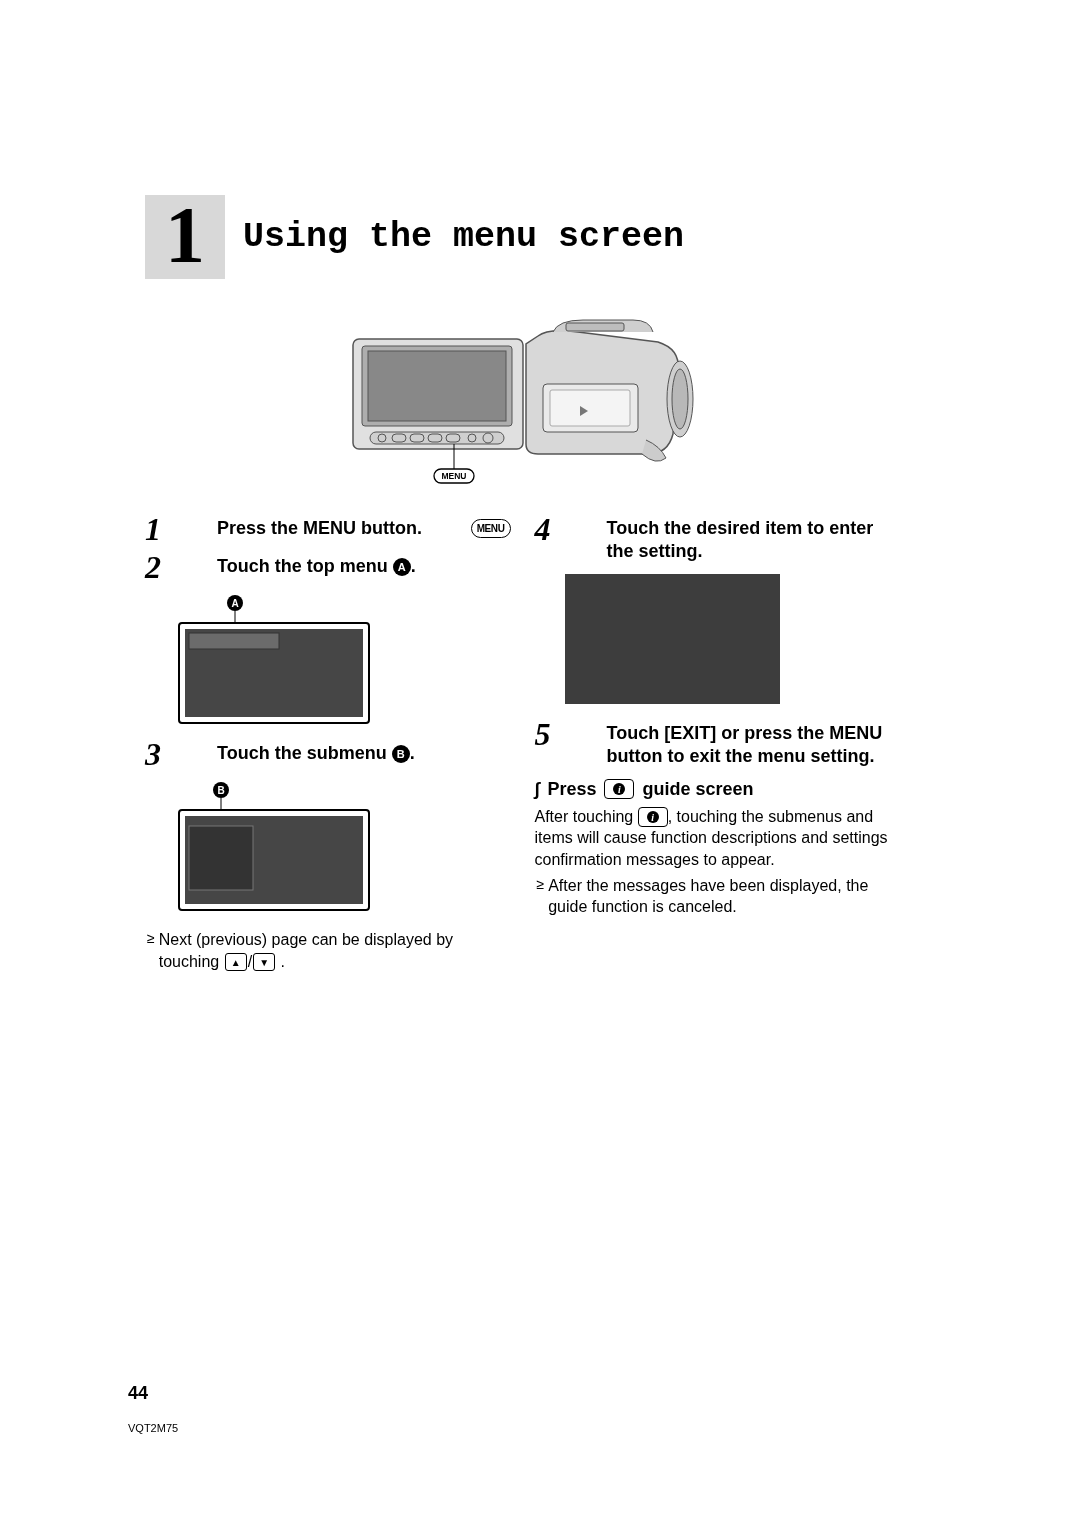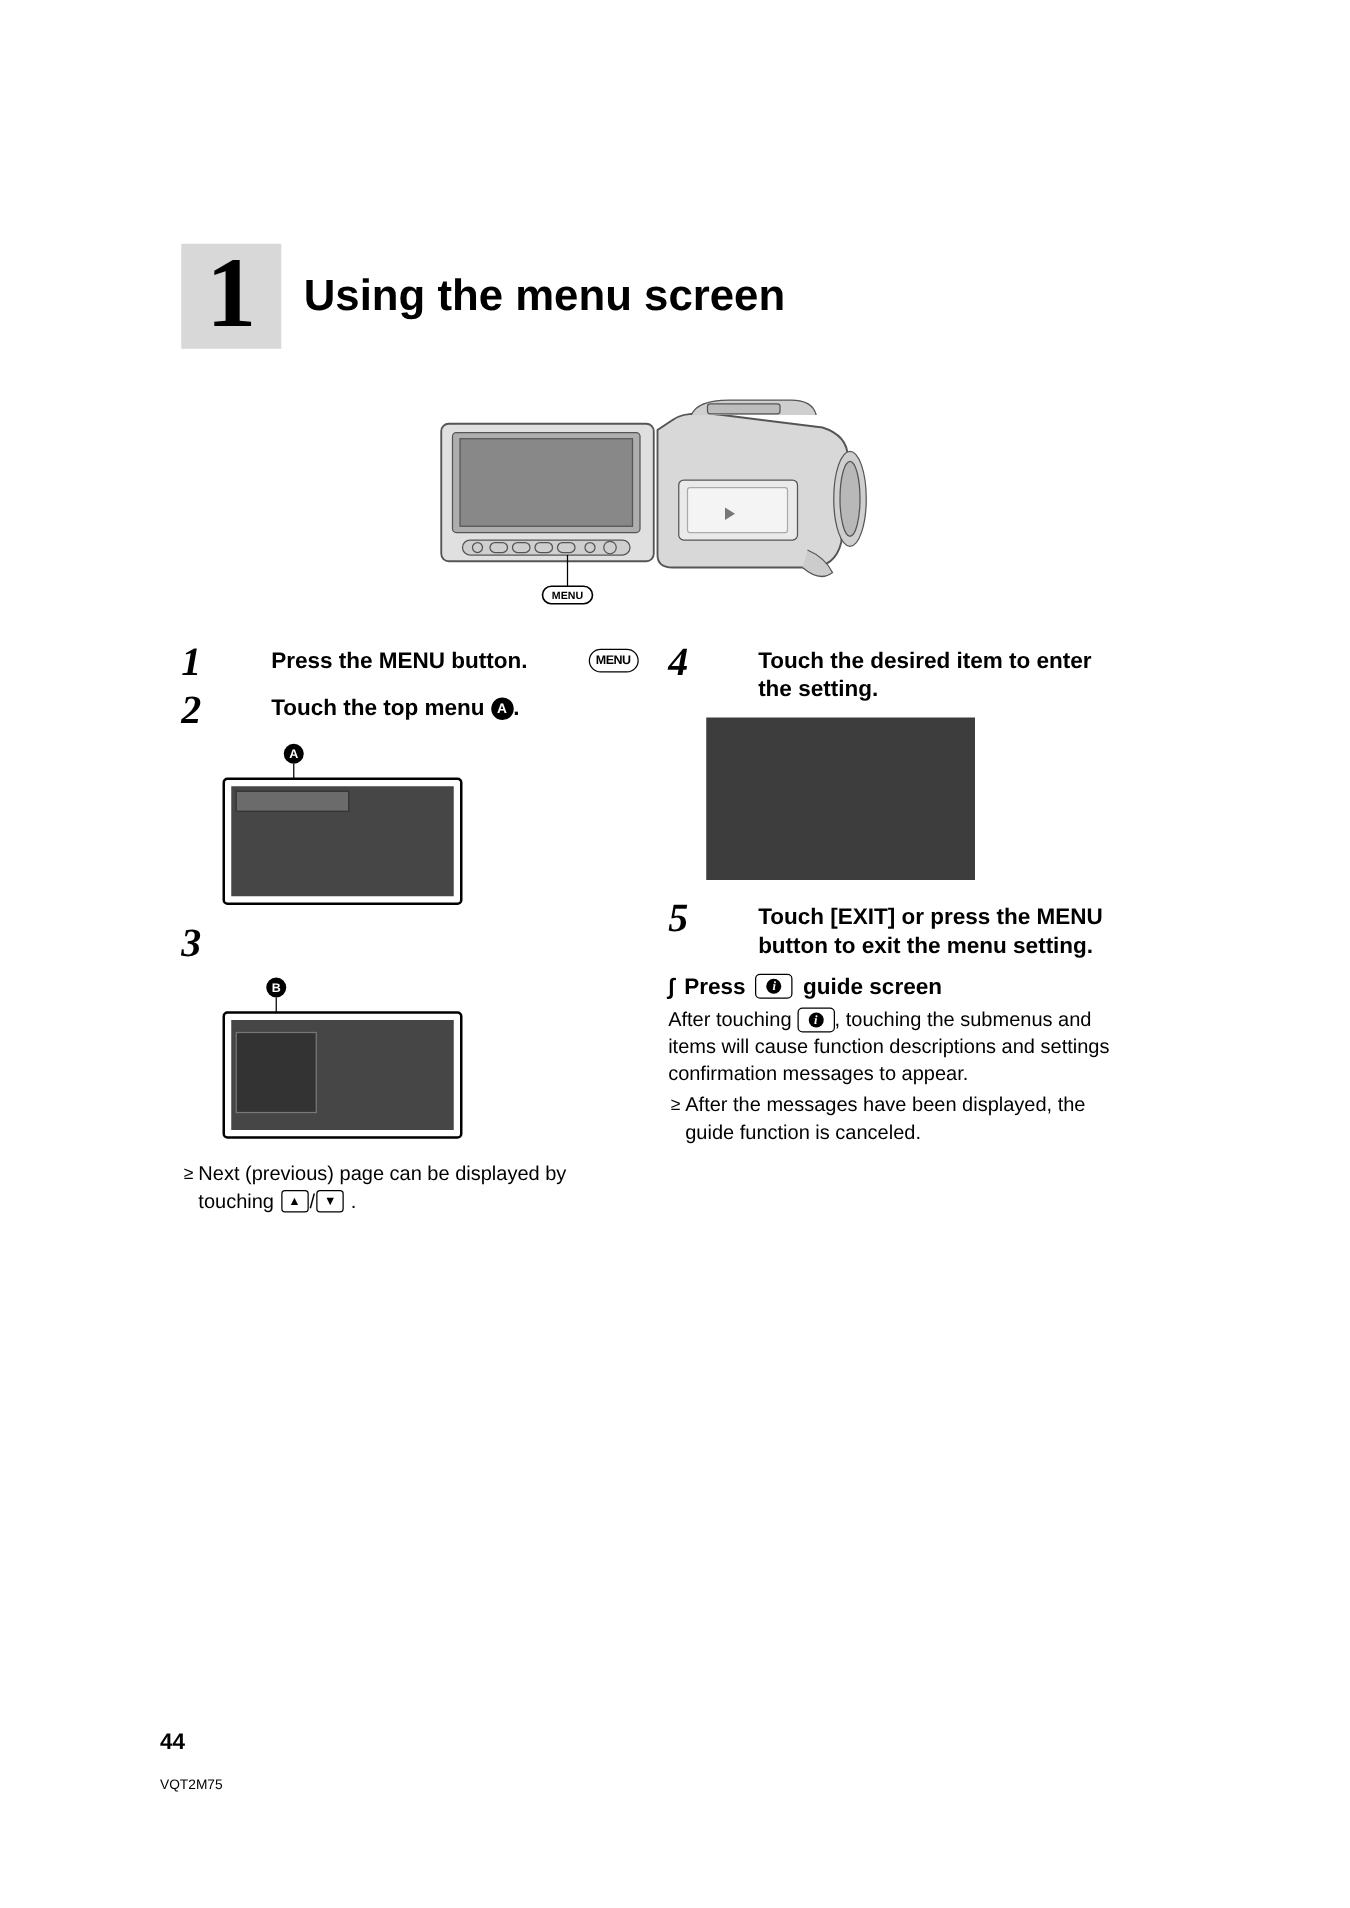--- a/index.html
+++ b/index.html
@@ -41,20 +41,21 @@
     font-family: "Times New Roman", serif;
     line-height: 1;
     padding-bottom: 4px;
   }
   .title {
     font-size: 35px;
     font-weight: bold;
     display: flex;
     align-items: center;
     padding-left: 18px;
+    font-family: Liberation Mono, monospace;
   }
   .camcorder-wrap {
     display: flex;
     justify-content: center;
     margin: 0 0 28px 0;
   }
   .cam-svg { width: 350px; height: auto; }
   .columns {
     display: flex;
     gap: 24px;
@@ -240,20 +241,23 @@
         <text x="60" y="13.5" text-anchor="middle" fill="#fff" font-size="10" font-weight="bold" font-family="Arial">A</text>
         <line x1="60" y1="18" x2="60" y2="30" stroke="#000"></line>
         <rect x="4" y="30" width="190" height="100" rx="3" fill="#fff" stroke="#000" stroke-width="2"></rect>
         <rect x="10" y="36" width="178" height="88" fill="#464646"></rect>
         <rect x="14" y="40" width="90" height="16" fill="#6b6b6b" stroke="#333"></rect>
       </svg>
     </div>
 
     <div class="step">
       <div class="step-num">3</div>
+      <div class="step-text">
+        <span>Touch the submenu </span><span class="circ">B</span><span>.</span>
+      </div>
     </div>
 
     <div class="screen-diagram">
       <svg width="200" height="135" viewBox="0 0 200 135">
         <circle cx="46" cy="10" r="8" fill="#000"></circle>
         <text x="46" y="13.5" text-anchor="middle" fill="#fff" font-size="10" font-weight="bold" font-family="Arial">B</text>
         <line x1="46" y1="18" x2="46" y2="30" stroke="#000"></line>
         <rect x="4" y="30" width="190" height="100" rx="3" fill="#fff" stroke="#000" stroke-width="2"></rect>
         <rect x="10" y="36" width="178" height="88" fill="#464646"></rect>
         <rect x="14" y="46" width="64" height="64" fill="#333" stroke="#777"></rect>

